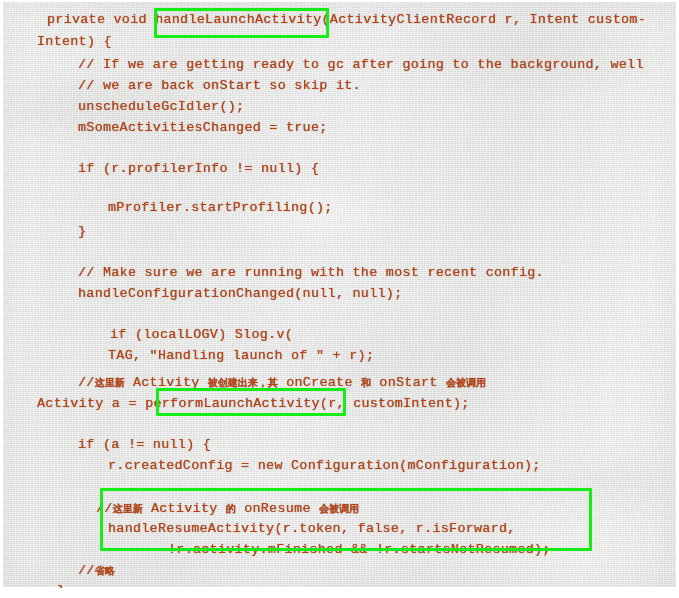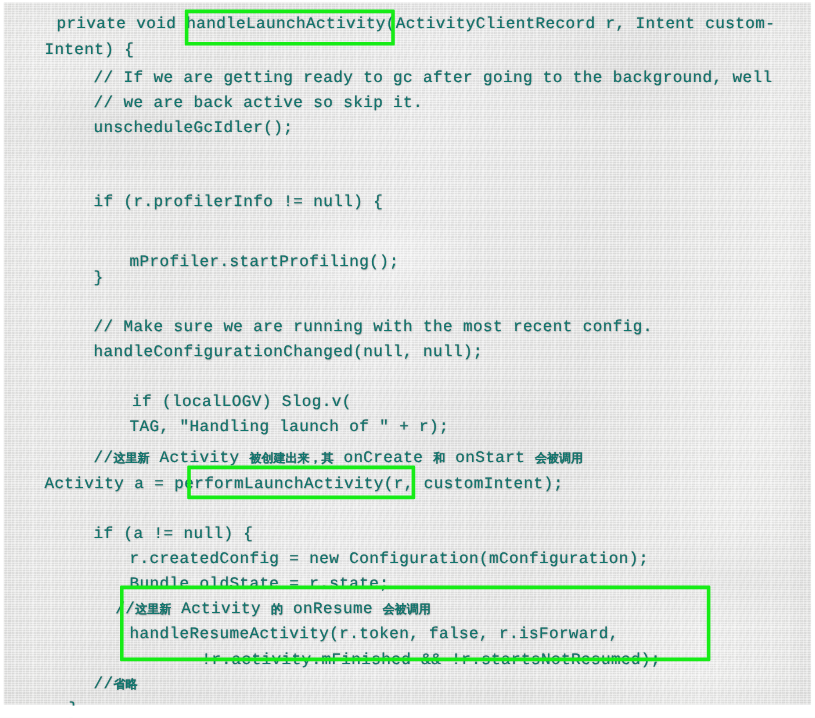--- a/index.html
+++ b/index.html
@@ -65,21 +65,21 @@
   }
 
   .line {
     position: absolute;
     left: 0;
     white-space: pre;
     font-family: "Liberation Mono", "DejaVu Sans Mono", monospace;
     font-size: 13.3px;
     letter-spacing: 0.34px;
     line-height: 16px;
-    color: #0f766e;
+    color: #c2410c;
     text-shadow:
       0 0 0.7px rgba(110,110,110,0.85),
       0.4px 0.3px 0.9px rgba(150,150,150,0.55);
   }
 
   .line.cjk {
     font-family: "DejaVu Sans", "Liberation Sans", sans-serif;
     letter-spacing: 0.1px;
   }
   .line.cjk .mono {
@@ -134,33 +134,33 @@
 <body>
 
 <div id="page">
 
   <div id="paper"></div>
 
   <div id="code">
       <div class="line" style="left: 47px; top: 12px;">private void handleLaunchActivity(ActivityClientRecord r, Intent custom-</div>
       <div class="line" style="left: 37px; top: 34px;">Intent) {</div>
       <div class="line" style="left: 78px; top: 57px;">// If we are getting ready to gc after going to the background, well</div>
-      <div class="line" style="left: 78px; top: 78px;">// we are back active so skip it.</div>
+      <div class="line" style="left: 78px; top: 78px;">// we are back onStart so skip it.</div>
       <div class="line" style="left: 78px; top: 99px;">unscheduleGcIdler();</div>
+      <div class="line" style="left: 78px; top: 120px;">mSomeActivitiesChanged = true;</div>
       <div class="line" style="left: 78px; top: 161px;">if (r.profilerInfo != null) {</div>
-      <div class="line" style="left: 108px; top: 211px;">mProfiler.startProfiling();</div>
+      <div class="line" style="left: 108px; top: 200px;">mProfiler.startProfiling();</div>
       <div class="line" style="left: 78px; top: 224px;">}</div>
       <div class="line" style="left: 78px; top: 265px;">// Make sure we are running with the most recent config.</div>
       <div class="line" style="left: 78px; top: 286px;">handleConfigurationChanged(null, null);</div>
       <div class="line" style="left: 78px; top: 327px; margin-left: 32px;">if (localLOGV) Slog.v(</div>
       <div class="line" style="left: 108px; top: 348px;">TAG, "Handling launch of " + r);</div>
       <div class="line" style="left: 37px; top: 396px;">Activity a = performLaunchActivity(r, customIntent);</div>
       <div class="line" style="left: 108px; top: 458px;">r.createdConfig = new Configuration(mConfiguration);</div>
       <div class="line" style="left: 78px; top: 437px;">if (a != null) {</div>
-      <div class="line" style="left: 108px; top: 479px;">Bundle oldState = r.state;</div>
       <div class="line" style="left: 108px; top: 521px;">handleResumeActivity(r.token, false, r.isForward,</div>
       <div class="line" style="left: 168px; top: 542px;">!r.activity.mFinished &amp;&amp; !r.startsNotResumed);</div>
       <div class="line" style="left: 57px; top: 583px;">}</div>
       <div class="line cjk" style="left: 78px; top: 374px;"><span class="mono">//</span><span class="han">这里新</span><span class="mono"> Activity </span><span class="han">被创建出来，其</span><span class="mono"> onCreate </span><span class="han">和</span><span class="mono"> onStart </span><span class="han">会被调用</span></div>
       <div class="line cjk" style="left: 96px; top: 500px;"><span class="mono">//</span><span class="han">这里新</span><span class="mono"> Activity </span><span class="han">的</span><span class="mono"> onResume </span><span class="han">会被调用</span></div>
       <div class="line cjk" style="left: 78px; top: 562px;"><span class="mono">//</span><span class="han">省略</span></div>
     </div>
 
   <div id="annotations">
       <div class="hl-box" title="handleLaunchActivity" style="left: 154px; top: 8px; width: 175px; height: 30px; border-color: rgb(22, 236, 22);"></div>

